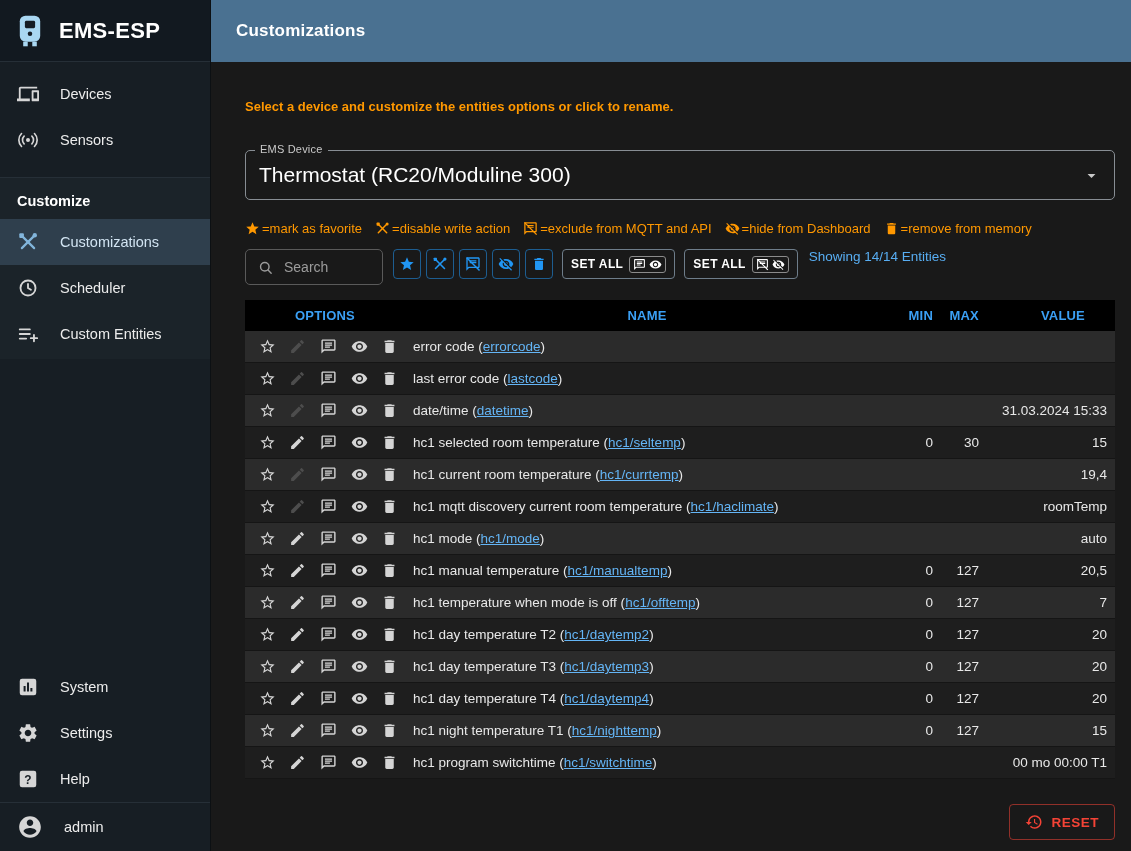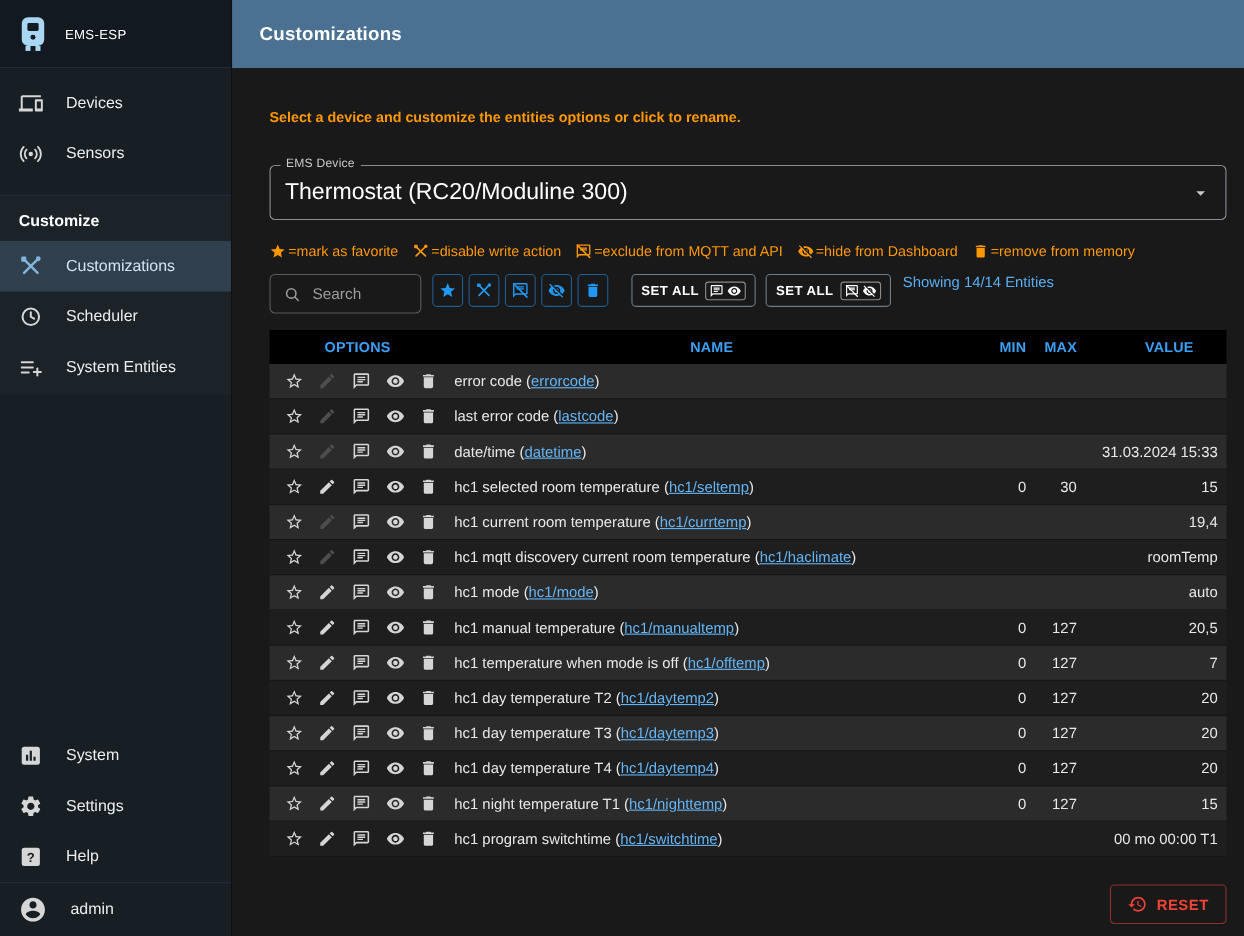--- a/index.html
+++ b/index.html
@@ -20,21 +20,21 @@
     width:1131px;height:851px;overflow:hidden;
     background:var(--bg);
     font-family:"Liberation Sans",sans-serif;
     color:#e8e8e8;
   }
   .app{display:flex;width:100%;height:100%}
 
   
   .sidebar{flex:0 0 211px;width:211px;background:var(--sidebar);display:flex;flex-direction:column;border-right:1px solid #0c1013}
   .sidebar-header{flex:0 0 62px;height:62px;background:var(--sidebar-dark);display:flex;align-items:center;gap:14px;padding:0 15px;border-bottom:1px solid #262f37}
-  .app-title{color:#fff;font-size:12px;font-weight:400;letter-spacing:.3px}
+  .app-title{color:#fff;font-size:22px;font-weight:700;letter-spacing:.3px}
   #nav-top{padding-top:9px}
   .nav-item{height:46px;display:flex;align-items:center;gap:21px;padding:0 17px;cursor:pointer;font-size:14.5px;color:#ececec;white-space:nowrap}
   .nav-item .icon{font-size:22px;color:#d6d6d6}
   .nav-item.selected{background:#2f3f4d}
   .nav-item.selected .icon{color:#82b5db}
   .nav-item.selected .nav-label{color:#d2e4f2}
   .nav-section{margin-top:14px;border-top:1px solid #262f37;background:#1b2329;padding-bottom:2px}
   .section-label{padding:15px 17px 10px;color:#fff;font-weight:700;font-size:14.5px}
   .sidebar-spacer{flex:1}
   .sidebar-divider{border-top:1px solid #262f37}
@@ -60,21 +60,21 @@
   .legend .icon{font-size:15px}
 
   .toolbar{display:flex;align-items:flex-start;margin-top:13px}
   .search{display:flex;align-items:center;gap:8px;width:138px;height:36px;border:1px solid #5a5a5a;border-radius:5px;padding:0 11px}
   .search-ic{color:#9a9a9a;font-size:17px}
   .search input{flex:1;min-width:0;background:transparent;border:0;outline:0;color:#fff;font-size:14px;font-family:inherit}
   .search input::placeholder{color:#9c9c9c}
   .filter-group{display:flex;gap:5px;margin-left:10px}
   .icon-btn{width:28px;height:30px;border:1px solid rgba(33,150,243,.55);border-radius:4px;background:transparent;color:var(--accent);display:flex;align-items:center;justify-content:center;padding:0;cursor:pointer}
   .icon-btn .icon{font-size:16px}
-  .setall-group{display:flex;gap:9px;margin-left:21px}
+  .setall-group{display:flex;gap:9px;margin-left:9px}
   .setall-btn{height:30px;border:1px solid #6e7d8a;border-radius:4px;background:transparent;color:#fff;display:flex;align-items:center;gap:6px;padding:0 8px;font-size:12px;font-weight:700;letter-spacing:.4px;cursor:pointer;font-family:inherit}
   .setall-icons{display:flex;align-items:center;gap:3px;border:1px solid #8b8b8b;border-radius:3px;padding:1px 3px;color:#fff}
   .setall-icons .icon{font-size:13px}
   .showing{color:#58aef3;font-size:13.5px;margin-left:11px}
 
   .table{margin-top:15px}
   .thead,.trow{display:grid;grid-template-columns:160px 1fr 50px 46px 130px;align-items:center}
   .thead{background:#000;height:31px;color:#3ba0f5;font-size:13px;font-weight:700;letter-spacing:.2px}
   .th-opts{text-align:center}
   .th-name{text-align:center}
@@ -170,21 +170,21 @@
           </div>
           <div class="nav-item">
             <span class="icon">
               <svg viewBox="0 0 24 24" width="1em" height="1em">
                 <g fill="none" stroke="currentColor" stroke-width="2" stroke-linecap="round">
                   <path d="M3 7h11M3 12h11M3 17h7"></path>
                   <path d="M18.5 13v7M15 16.5h7"></path>
                 </g>
               </svg>
             </span>
-            <span class="nav-label">System Entities</span>
+            <span class="nav-label">Custom Entities</span>
           </div>
         </div>
     </div>
     <div class="sidebar-spacer"></div>
     <nav id="nav-bottom">
         <div class="nav-item">
           <span class="icon">
             <svg viewBox="0 0 24 24" width="1em" height="1em" fill="currentColor">
               <rect x="3" y="3" width="18" height="18" rx="2.5"></rect>
               <path d="M7.2 17V11h2.2v6zM10.9 17V7.2h2.2V17zM14.6 17v-4h2.2v4z" fill="#171e24"></path>

